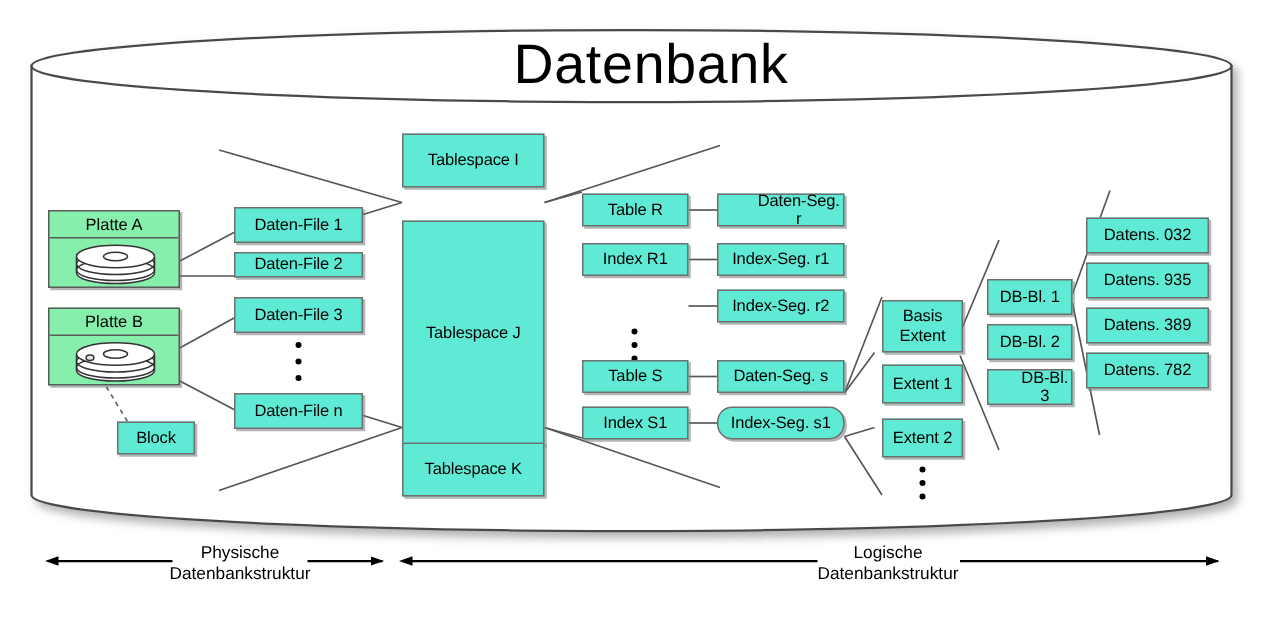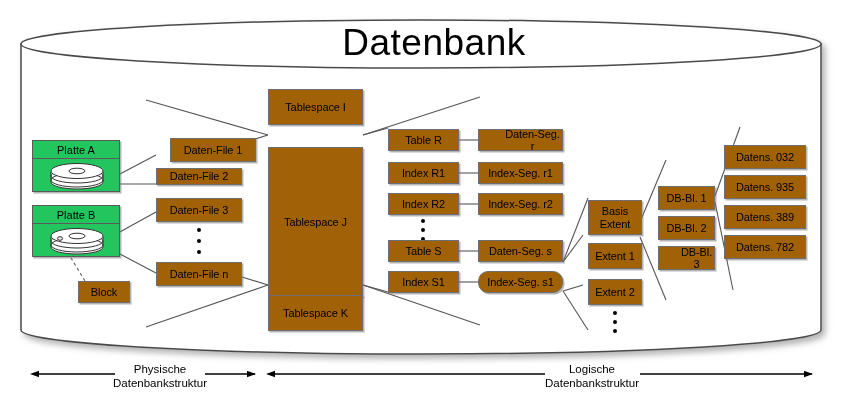--- a/index.html
+++ b/index.html
@@ -20,38 +20,38 @@
   #diagram-svg {
     position: absolute;
     left: 0;
     top: 0;
     width: 846px;
     height: 414px;
   }
   .node-box {
     position: absolute;
     box-sizing: border-box;
-    background: #a16207;
+    background: #5eead4;
     border: 1.2px solid #6f6f6f;
     box-shadow: 1.5px 1.5px 0 rgba(120,120,120,0.55);
     display: flex;
     align-items: center;
     justify-content: center;
     text-align: center;
     color: #000000;
     font-family: "Liberation Sans", sans-serif;
     font-size: 11px;
     line-height: 1.12;
     letter-spacing: -0.1px;
     white-space: pre-line;
   }
   .disk-box {
     position: absolute;
     box-sizing: border-box;
-    background: #22c55e;
+    background: #86efac;
     border: 1.2px solid #5a5a5a;
     box-shadow: 1.5px 1.5px 0 rgba(120,120,120,0.55);
     text-decoration: underline;
   }
   .disk-title {
     position: absolute;
     left: 0;
     top: 0;
     right: 0;
     height: 17px;
@@ -218,37 +218,36 @@
           <ellipse cx="44" cy="13" rx="26" ry="7.5" fill="#fff"></ellipse>
           <ellipse cx="44" cy="13" rx="8" ry="2.8" fill="#fff"></ellipse>
           <ellipse cx="27" cy="15.5" rx="2.6" ry="1.8" fill="#e8e8e8"></ellipse>
         </g>
       </svg>
     </div>
   </div>
 
   <div class="node-box" style="left:78px; top:281px; width:52px; height:22px;">Block</div>
 
-  <div class="node-box" style="left:156px; top:138px; width:86px; height:24px;margin-left:14px;">Daten-File 1</div>
+  <div class="node-box" style="left:156px; top:138px; width:86px; height:24px;">Daten-File 1</div>
   <div class="node-box" style="left:156px; top:168px; width:86px; height:17px;">Daten-File 2</div>
   <div class="node-box" style="left:156px; top:198px; width:86px; height:24px;">Daten-File 3</div>
   <div class="vdots" style="left:192px; top:228px; width:14px; height:26px;">
       <i></i>
       <i></i>
       <i></i>
     </div>
   <div class="node-box" style="left:156px; top:262px; width:86px; height:24px;">Daten-File n</div>
 
   <div class="node-box" style="left:268px; top:89px; width:95px; height:36px;">Tablespace I</div>
   <div class="node-box" style="left:268px; top:147px; width:95px; height:150px;">Tablespace J</div>
   <div class="node-box" style="left:268px; top:295px; width:95px; height:36px;">Tablespace K</div>
 
   <div class="node-box" style="left:388px; top:129px; width:71px; height:22px;">Table R</div>
   <div class="node-box" style="left:388px; top:162px; width:71px; height:22px;">Index R1</div>
-  <div class="node-box" style="left:388px; top:193px; width:71px; height:22px;">Index R2</div>
   <div class="vdots" style="left:417px; top:219px; width:12px; height:22px;">
       <i></i>
       <i></i>
       <i></i>
     </div>
   <div class="node-box" style="left:388px; top:240px; width:71px; height:22px;">Table S</div>
   <div class="node-box" style="left:388px; top:271px; width:71px; height:22px;">Index S1</div>
 
   <div class="node-box" style="left:478px; top:129px; width:85px; height:22px;padding-left:24px;">Daten-Seg. r</div>
   <div class="node-box" style="left:478px; top:162px; width:85px; height:22px;">Index-Seg. r1</div>

